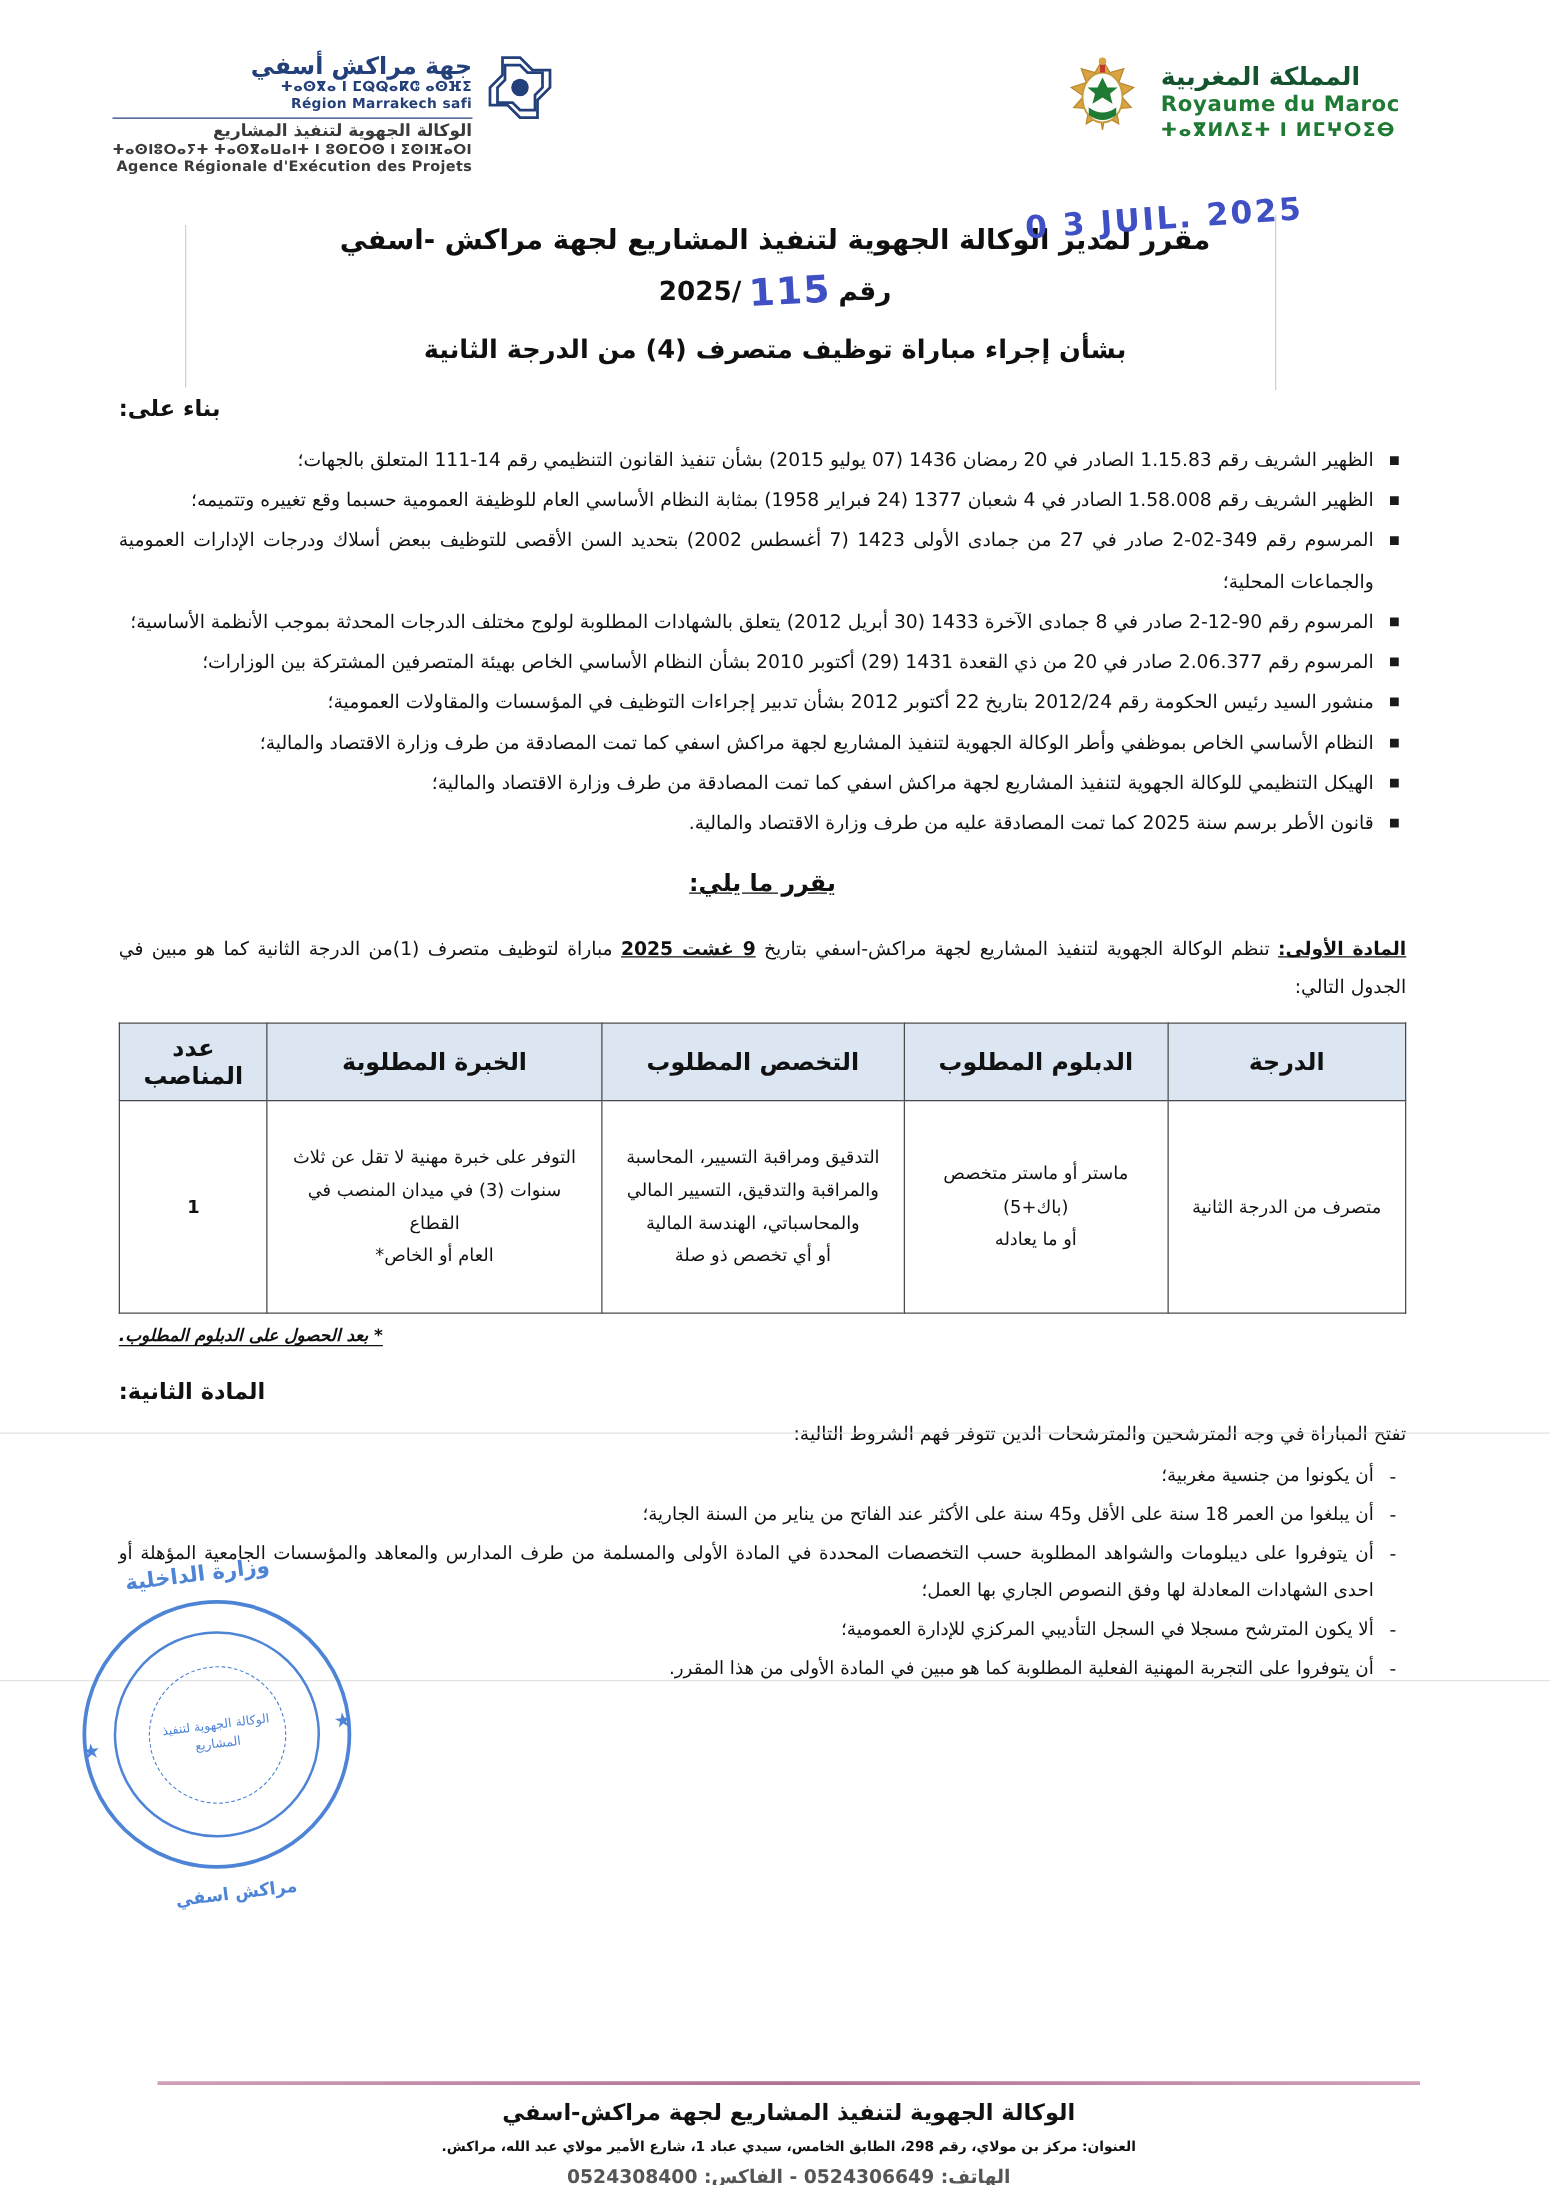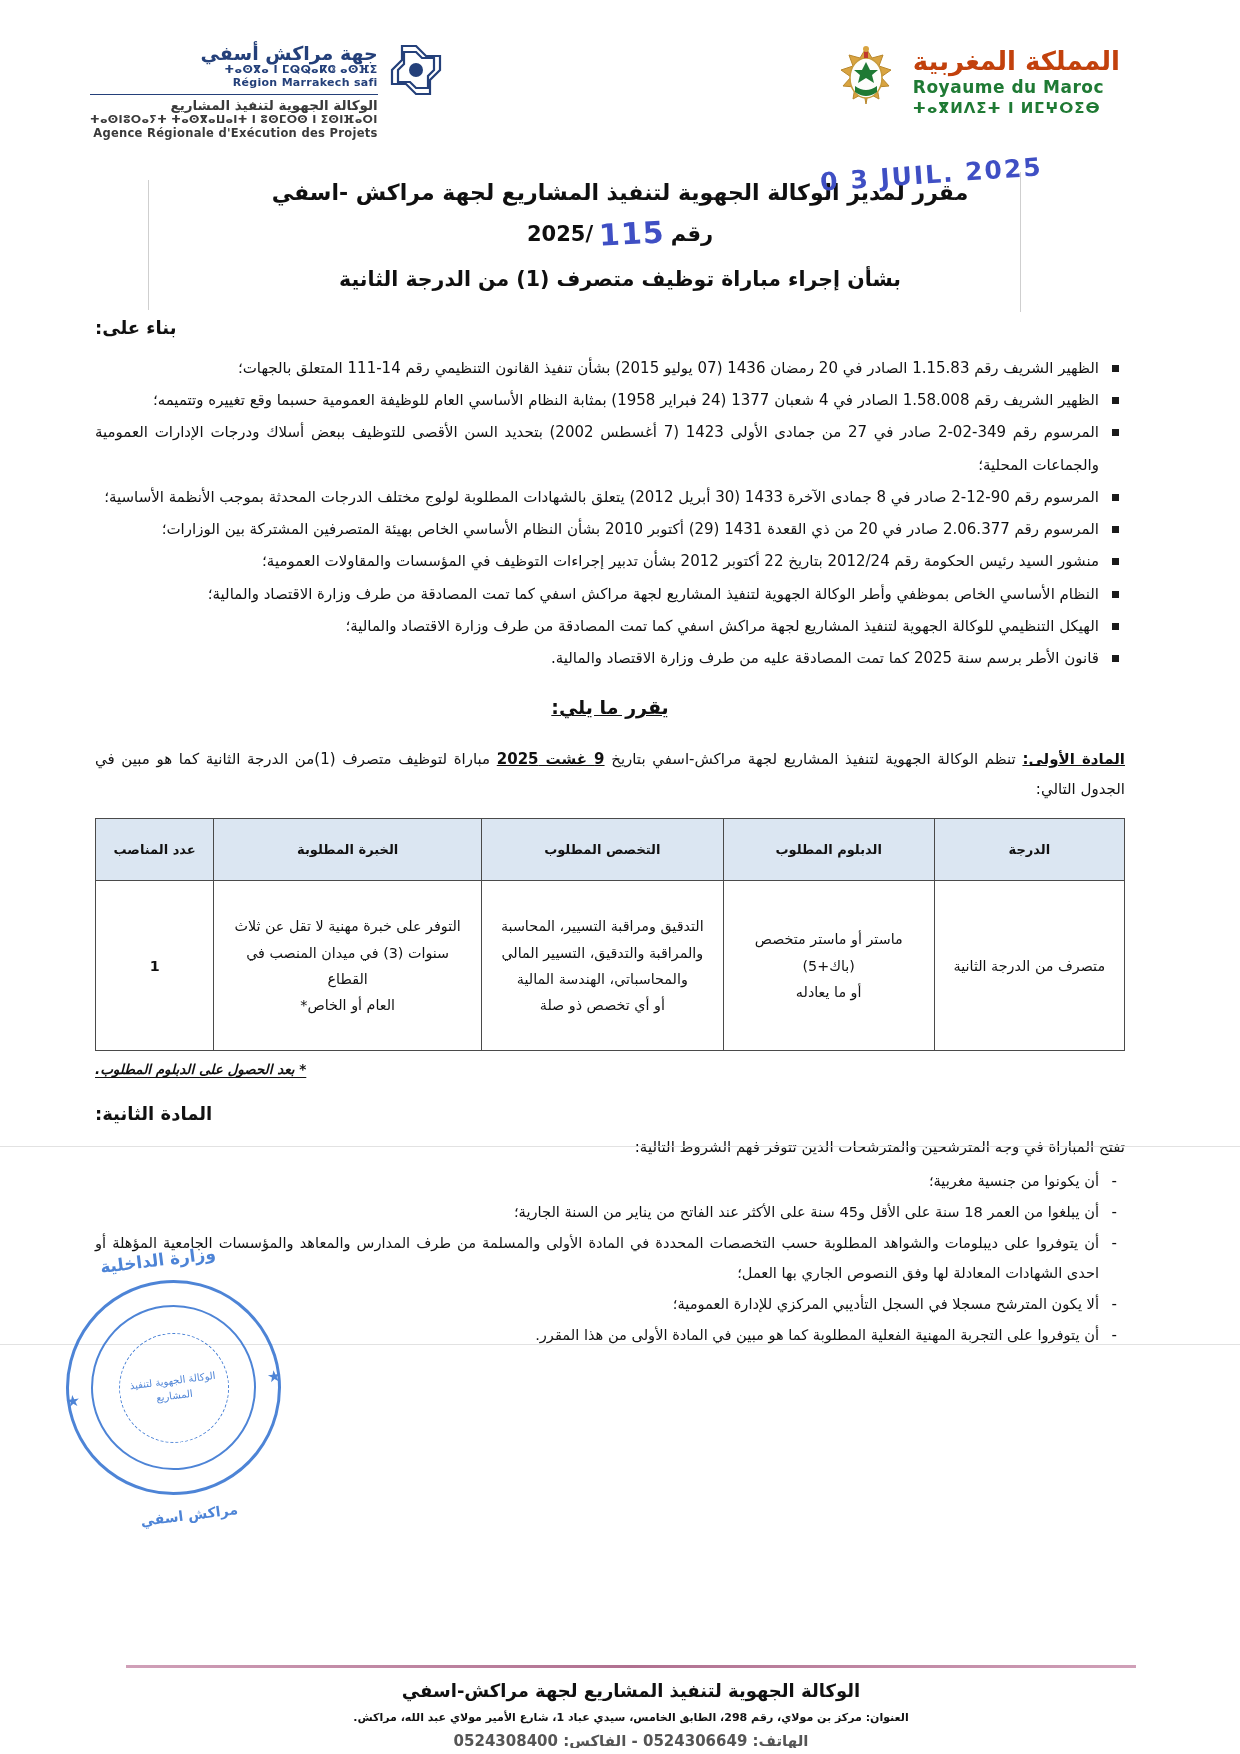--- a/index.html
+++ b/index.html
@@ -21,21 +21,21 @@
     padding:42px 120px 0 90px;
   }
   .logo-left { display:flex; align-items:center; gap:12px; direction:ltr; }
   .crest {
     width:70px; height:78px; flex:0 0 auto;
     position:relative;
   }
   .crest svg { display:block; }
   .left-text { text-align:left; line-height:1.25; }
   .left-text .ar {
-    font-size:26px; font-weight:bold; color:#c2410c; letter-spacing:1px;
+    font-size:20px; font-weight:bold; color:#14532d; letter-spacing:1px;
   }
   .left-text .fr {
     font-size:17px; font-weight:bold; color:#1f7a34; letter-spacing:0.5px;
   }
   .left-text .tif {
     font-size:15px; font-weight:bold; color:#1f7a34; letter-spacing:1px;
   }
 
   .logo-right { display:flex; align-items:flex-start; gap:10px; direction:ltr;}
   .right-text { text-align:right; line-height:1.18; }
@@ -115,21 +115,21 @@
 
   
   table.jobs {
     width:100%; border-collapse:collapse; margin-top:14px;
     direction:rtl; table-layout:fixed;
   }
   table.jobs th, table.jobs td {
     border:1.3px solid #4a4a4a; text-align:center; vertical-align:middle;
   }
   table.jobs th {
-    background:#dbe6f2; font-size:13px; font-weight:bold;
+    background:#dbe6f2; font-size:19px; font-weight:bold;
     height:62px; padding:6px 4px; color:#111;
   }
   table.jobs td {
     font-size:14.3px; line-height:1.85; padding:14px 10px; height:170px;
     color:#111;
   }
   td.count { font-size:26px; font-weight:bold; }
   col.c-grade  { width:18.5%; }
   col.c-dip    { width:20.5%; }
   col.c-spec   { width:23.5%; }
@@ -250,21 +250,21 @@
   <div class="date-stamp">0 3 JUIL. 2025</div>
 
   <div class="scan-line-v" style="left:1020px; top:172px; height:140px;"></div>
   <div class="scan-line-v" style="left:148px; top:180px; height:130px;"></div>
 
   <div class="title-block">
     <div class="title-line1">مقرر لمدير الوكالة الجهوية لتنفيذ المشاريع لجهة مراكش -اسفي</div>
     <div class="title-line2">
       <span>رقم</span><span class="num-hand">115</span><span>/2025</span>
     </div>
-    <div class="title-line3">بشأن إجراء مباراة توظيف متصرف (1) من الدرجة الثانية</div>
+    <div class="title-line3">بشأن إجراء مباراة توظيف متصرف (4) من الدرجة الثانية</div>
   </div>
 
   <div class="content">
 
     <div class="sec-head">بناء على:</div>
 
     <ul class="legal">
       <li>الظهير الشريف رقم 1.15.83 الصادر في 20 رمضان 1436 (07 يوليو 2015) بشأن تنفيذ القانون التنظيمي رقم 14-111 المتعلق بالجهات؛</li>
       <li>الظهير الشريف رقم 1.58.008 الصادر في 4 شعبان 1377 (24 فبراير 1958) بمثابة النظام الأساسي العام للوظيفة العمومية حسبما وقع تغييره وتتميمه؛</li>
       <li>المرسوم رقم 349-02-2 صادر في 27 من جمادى الأولى 1423 (7 أغسطس 2002) بتحديد السن الأقصى للتوظيف ببعض أسلاك ودرجات الإدارات العمومية والجماعات المحلية؛</li>

